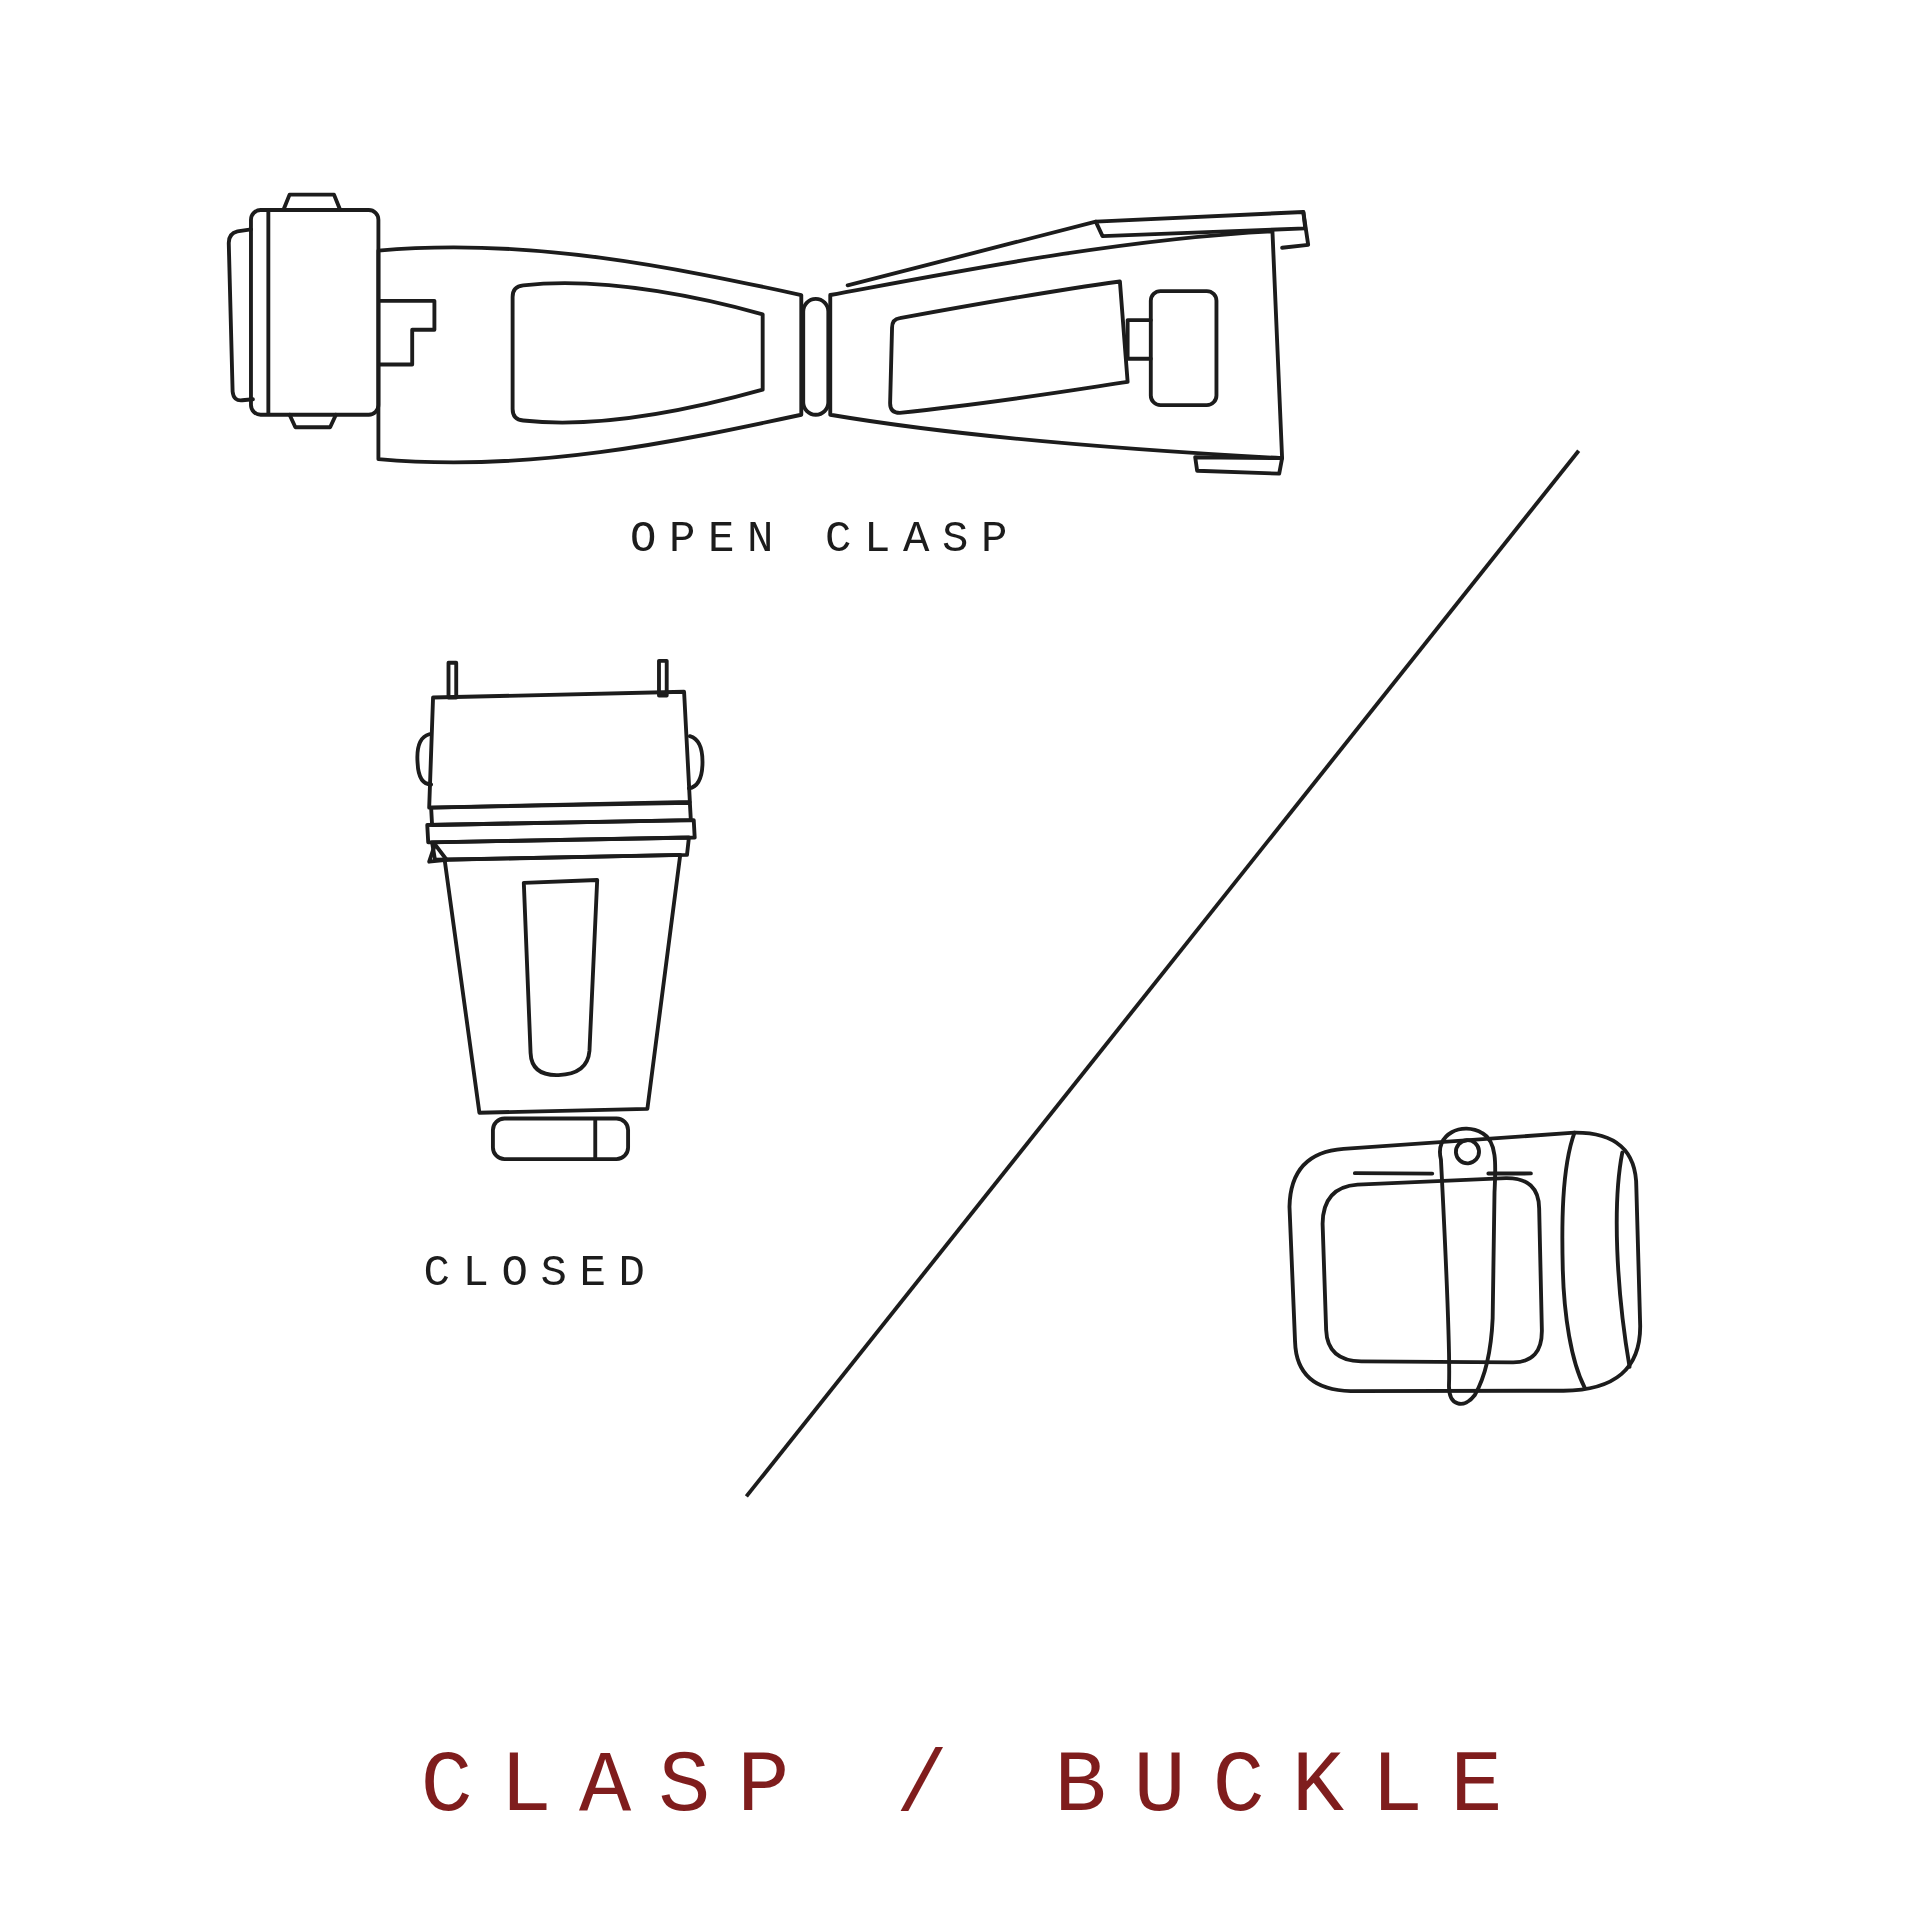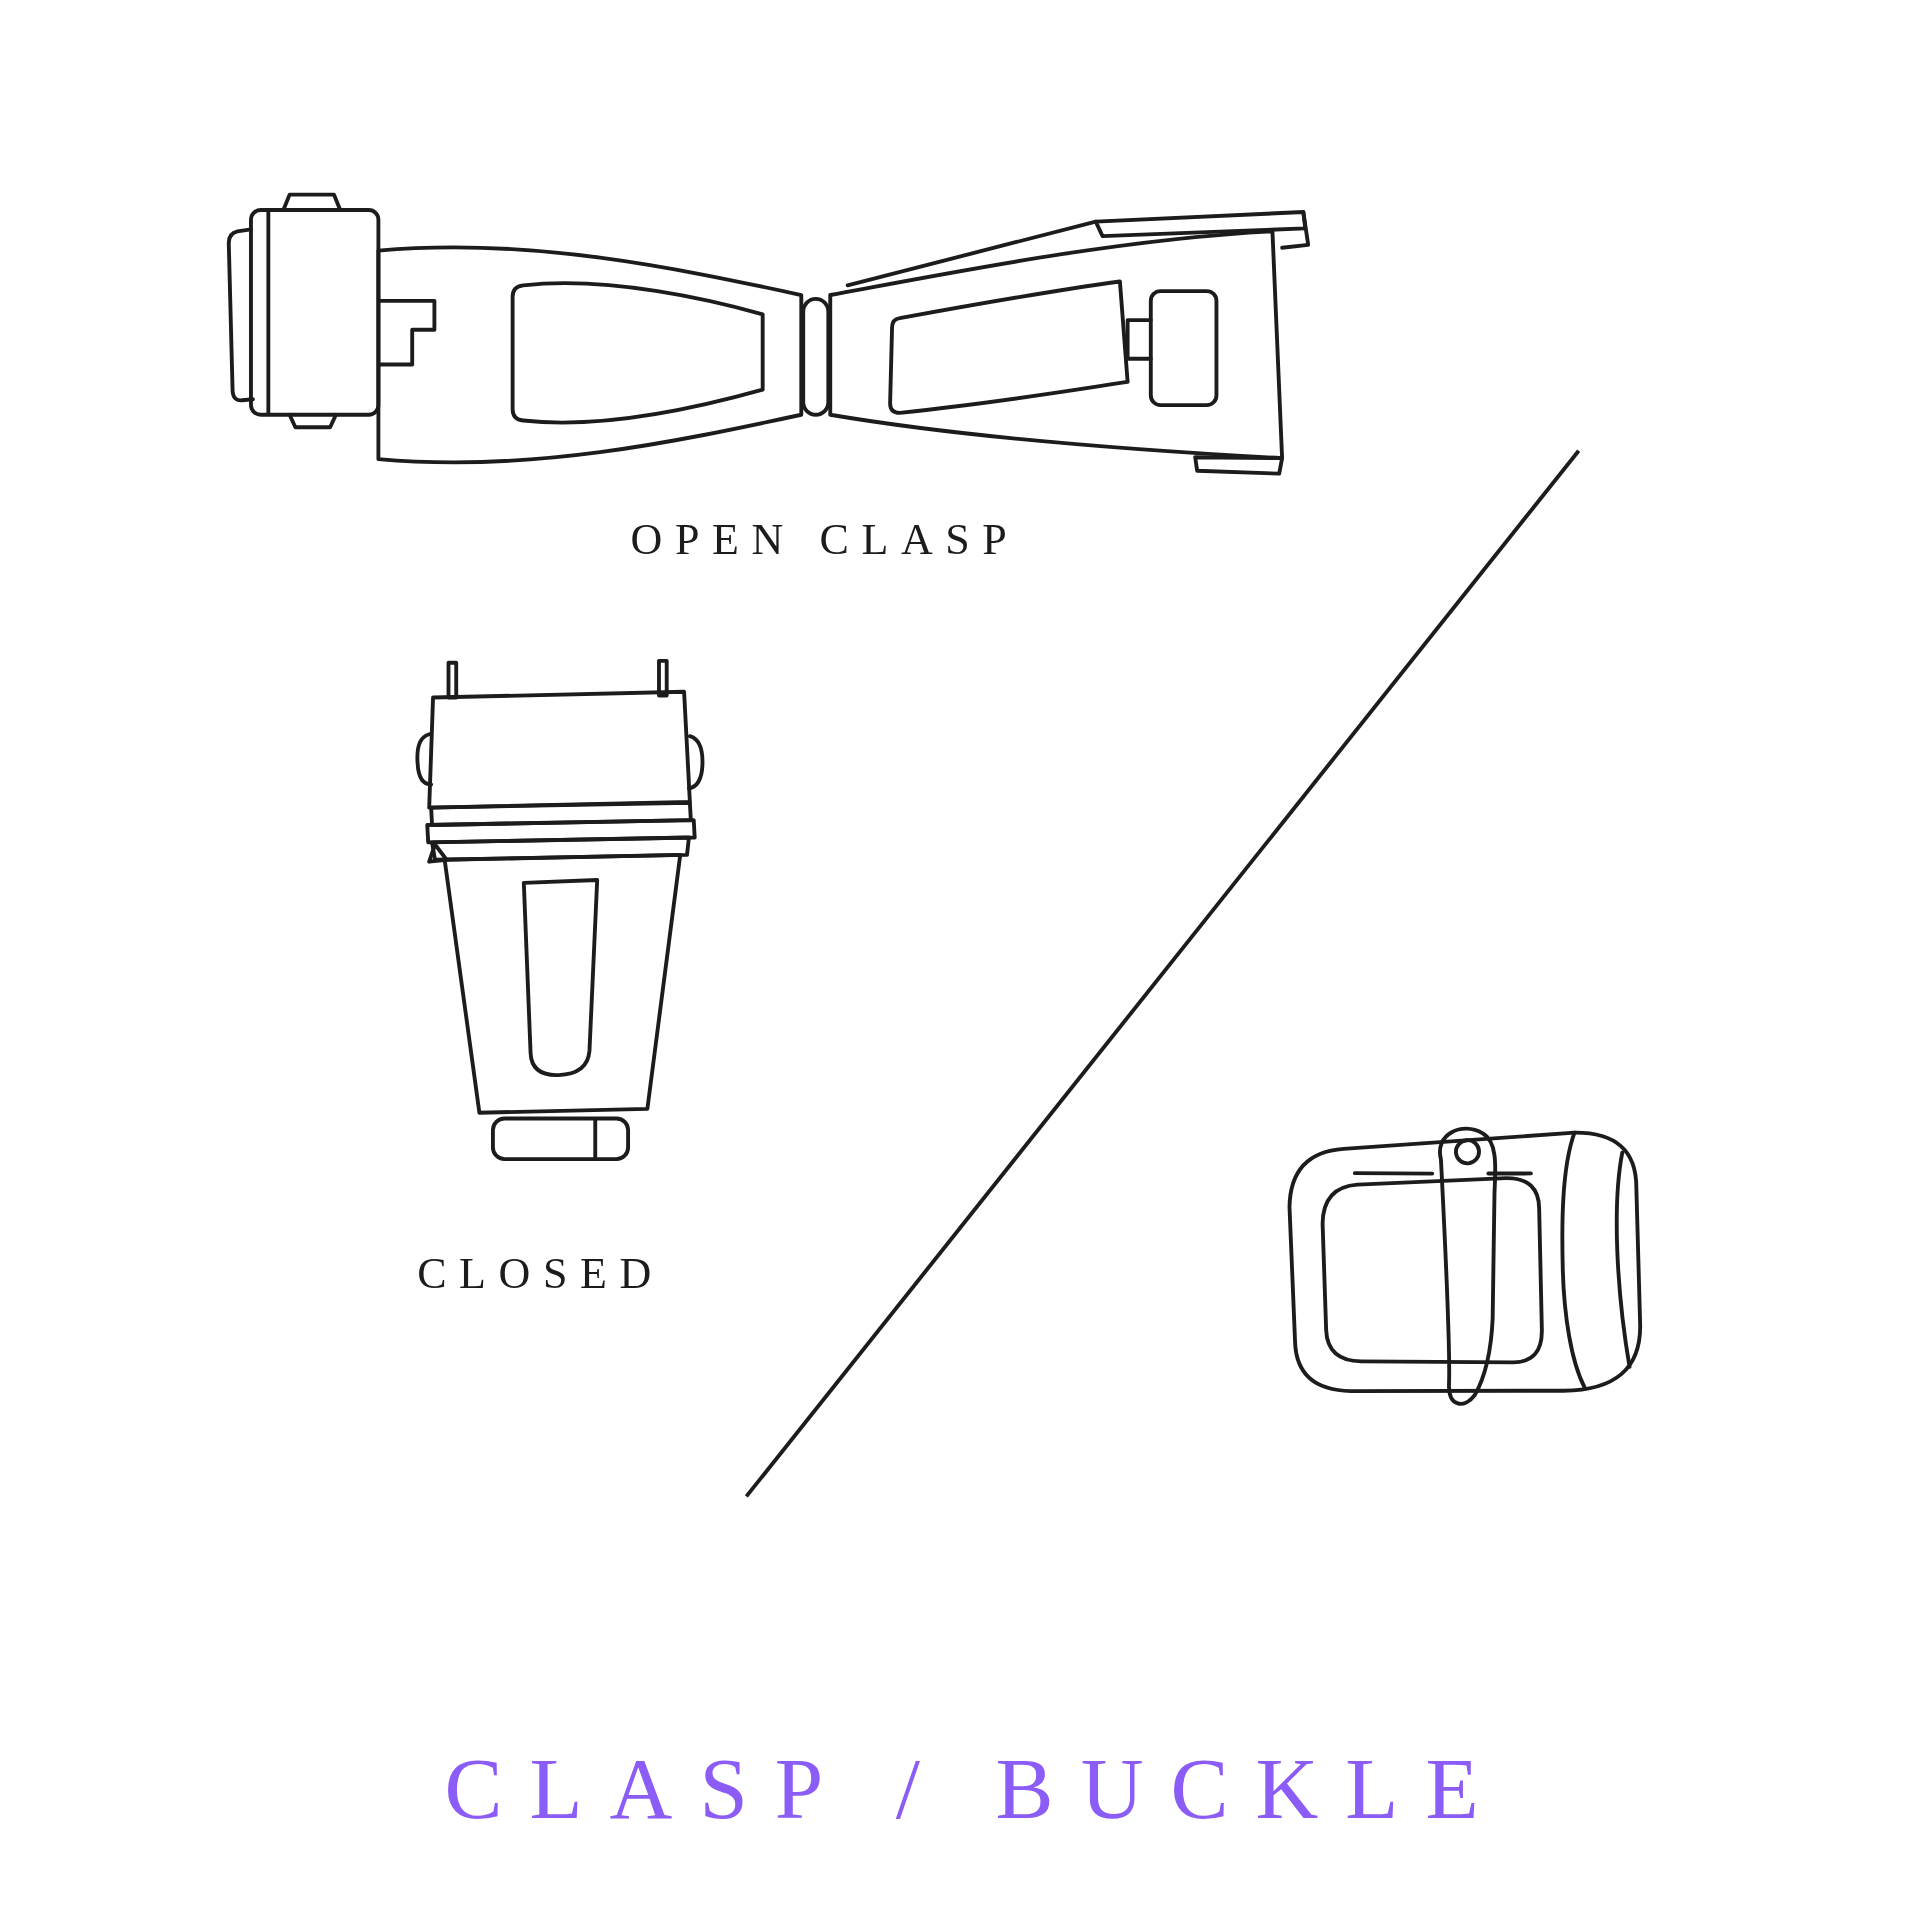--- a/index.html
+++ b/index.html
@@ -6,21 +6,21 @@
     margin: 0;
     padding: 0;
     background: #ffffff;
   }
   .canvas {
     position: relative;
     width: 1931px;
     height: 1931px;
     background: #ffffff;
     overflow: hidden;
-    font-family: Liberation Serif, serif;
+    font-family: Liberation Mono, monospace;
     color: #1c1c1c;
   }
   .fig {
     position: absolute;
   }
   .fig svg {
     display: block;
   }
   .caption {
     position: absolute;
@@ -33,21 +33,21 @@
   }
   .title {
     position: absolute;
     left: 241px;
     top: 1738px;
     width: 1468px;
     text-align: center;
     font-size: 87px;
     letter-spacing: 27px;
     font-weight: 500;
-    color: #8b5cf6;
+    color: #7f1d1d;
     white-space: nowrap;
   }
   .lbl-open   { left: 439px; top: 514px;  width: 772px; }
   .lbl-closed { left: 299px; top: 1248px; width: 483px; }
 </style>
 </head>
 <body>
 
 <div class="canvas">
 

